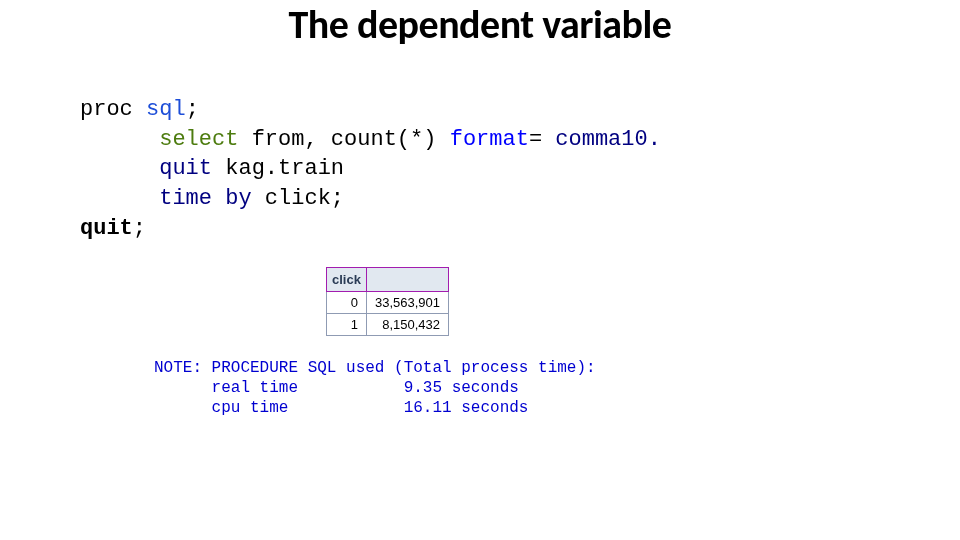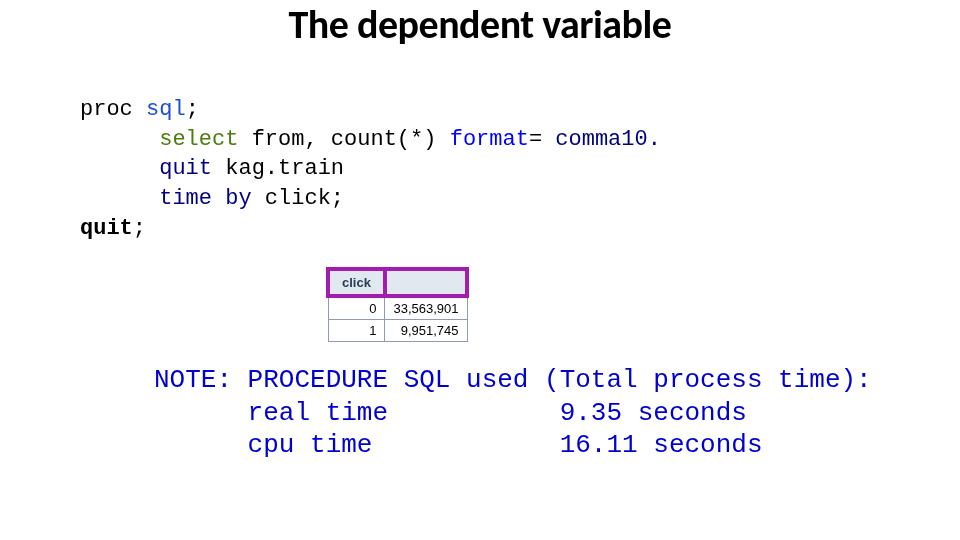--- a/index.html
+++ b/index.html
@@ -8,23 +8,23 @@
     .kw-proc{font-weight:400}
     .kw-sql{font-weight:400;color:#1d4ed8}
     .kw-select{color:#4d7c0f}
     .kw-format{color:#0000ff}
     .kw-comma{color:#000080}
     .kw-from{color:#000080}
     .kw-group{color:#000080}
     .kw-by{color:#000080}
     .kw-quit{font-weight:700}
     .table-wrap{margin:24px 0 0 326px;border:1px solid #8f9bb3;border-collapse:collapse;font-family:Arial,sans-serif;font-size:13px}
-    .table-wrap th{background:#e1e8f0;border:4px solid #a21caf;padding:4px 12px;text-align:left;font-weight:700;color:#2a3b55}
+    .table-wrap th{background:#e1e8f0;border:1px solid #a21caf;padding:4px 5px;text-align:left;font-weight:700;color:#2a3b55}
     .table-wrap td{border:1px solid #8f9bb3;padding:3px 8px;text-align:right;background:#fff}
-    .log-block{font-family:"Lucida Console","Courier New",monospace;font-size:26px;line-height:1.25;color:#0000d0;margin:22px 0 0 154px;white-space:pre}
+    .log-block{font-family:"Lucida Console","Courier New",monospace;font-size:16px;line-height:1.25;color:#0000d0;margin:22px 0 0 154px;white-space:pre}
   </style>
 </head>
 <body>
 
 <div class="title">The dependent variable</div>
 
 <div class="code-block"><span class="kw-proc">proc</span> <span class="kw-sql">sql</span><span>;</span>
 <span>      </span><span class="kw-select">select</span><span> from, </span><span>count(*) </span><span class="kw-format">format</span><span>= </span><span class="kw-comma">comma10.</span>
 <span>      </span><span class="kw-from">quit</span><span> kag.train</span>
 <span>      </span><span class="kw-group">time</span> <span class="kw-by">by</span><span> click;</span>
@@ -35,20 +35,20 @@
       <tr>
     <th>click</th>
     <th></th>
   </tr>
   <tr>
     <td>0</td>
     <td>33,563,901</td>
   </tr>
   <tr>
     <td>1</td>
-    <td>9,951,745</td>
+    <td>8,150,432</td>
   </tr>
 </tbody>
   </table>
 
 <div class="log-block"><span>NOTE: PROCEDURE SQL used (Total process time):</span>
 <span>      real time           9.35 seconds</span>
 <span>      cpu time            16.11 seconds</span></div>
 
 </body></html>

